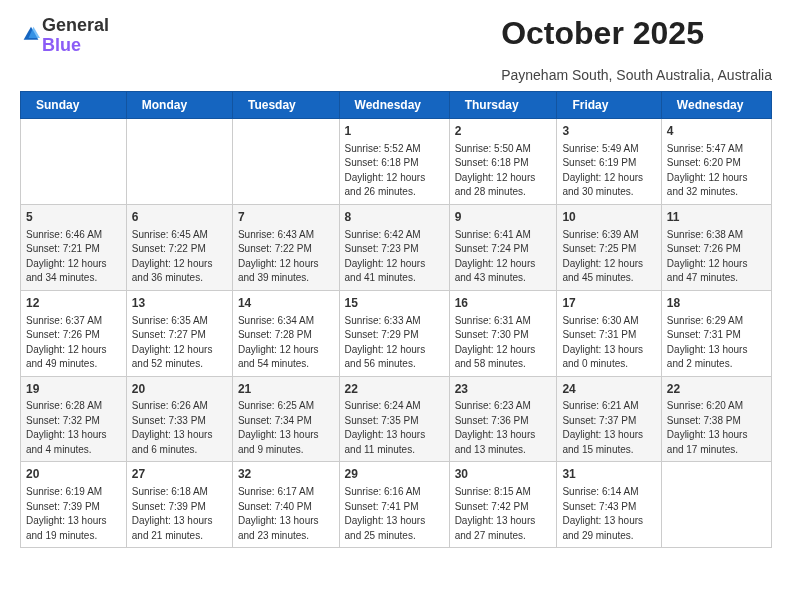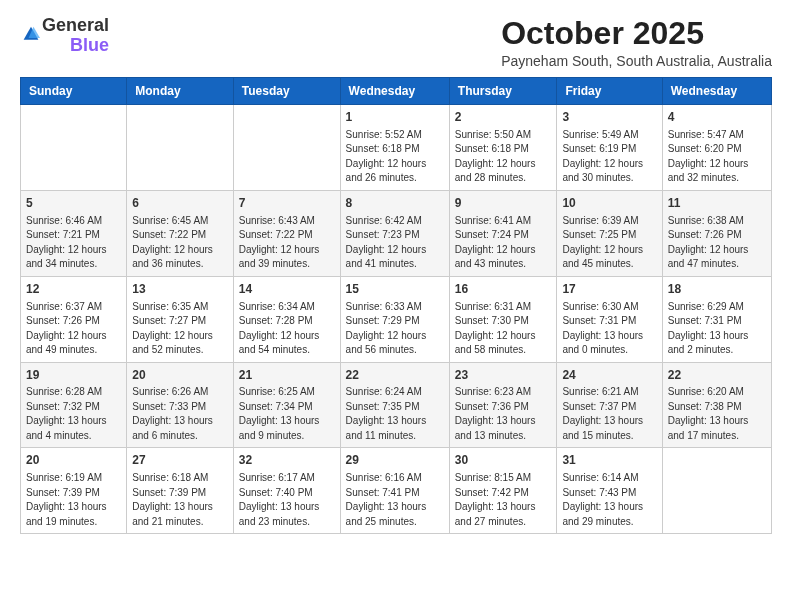--- a/index.html
+++ b/index.html
@@ -19,21 +19,20 @@
     .header {
       display: flex;
       align-items: flex-start;
       justify-content: space-between;
       margin-bottom: 8px;
     }
     .logo {
       display: flex;
       align-items: center;
       gap: 2px;
-      text-align: right;
     }
     .logo-text {
       font-size: 18px;
       font-weight: bold;
       line-height: 1.1;
     }
     .logo-general { color: #333; }
     .logo-blue { color: #8b5cf6; }
     .logo-icon {
       width: 18px;
@@ -44,34 +43,34 @@
     }
     .month-title {
       font-size: 32px;
       font-weight: bold;
       color: #222;
       line-height: 1.1;
     }
     .subtitle {
       font-size: 14px;
       color: #444;
-      margin-top: 2px;
+      margin-top: 16px;
     }
     .calendar {
       width: 100%;
       border-collapse: collapse;
       border: 1px solid #bbb;
       font-size: 10.5px;
     }
     .calendar thead th {
       background: #1565c0;
       color: #fff;
       font-weight: bold;
       font-size: 12px;
-      padding: 6px 8px;
+      padding: 6px 15px;
       text-align: left;
       border: 1px solid #1254a0;
     }
     .calendar tbody td {
       vertical-align: top;
       padding: 4px 5px;
       border: 1px solid #ccc;
       width: 113px;
       min-height: 80px;
       background: #fff;

